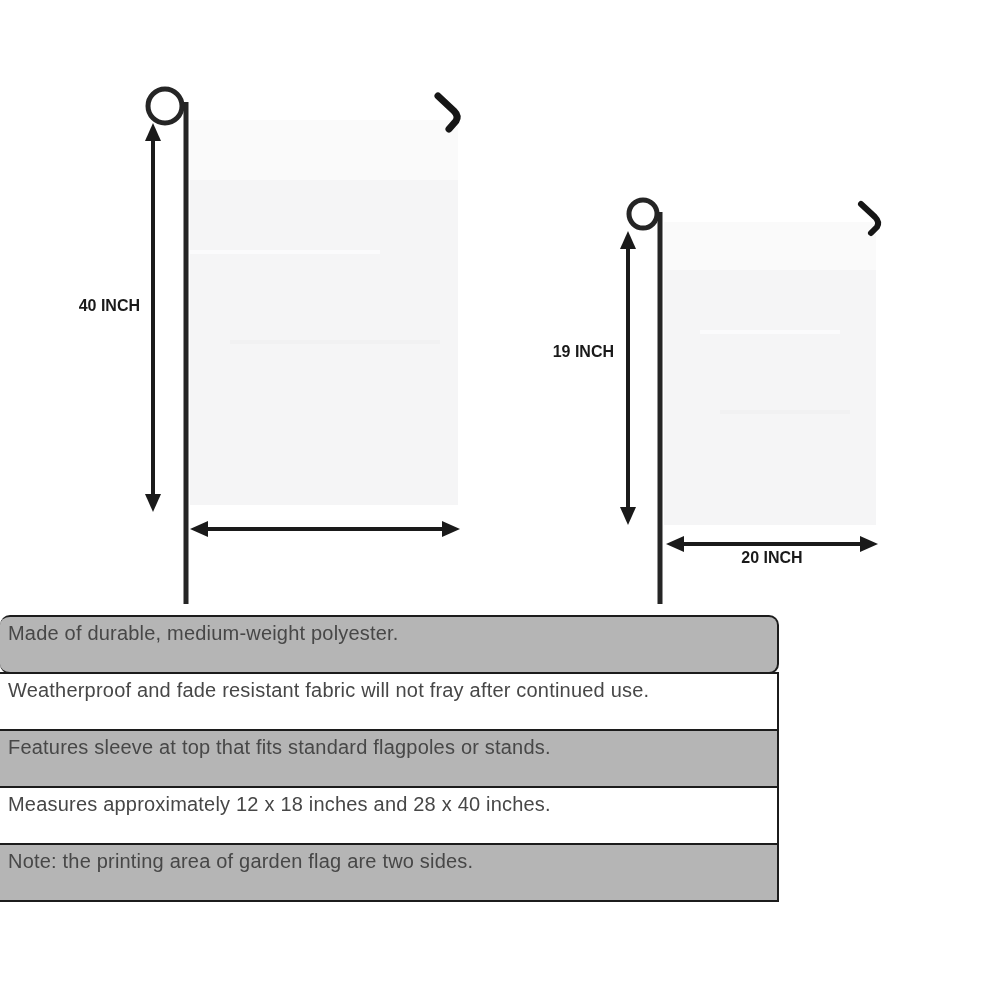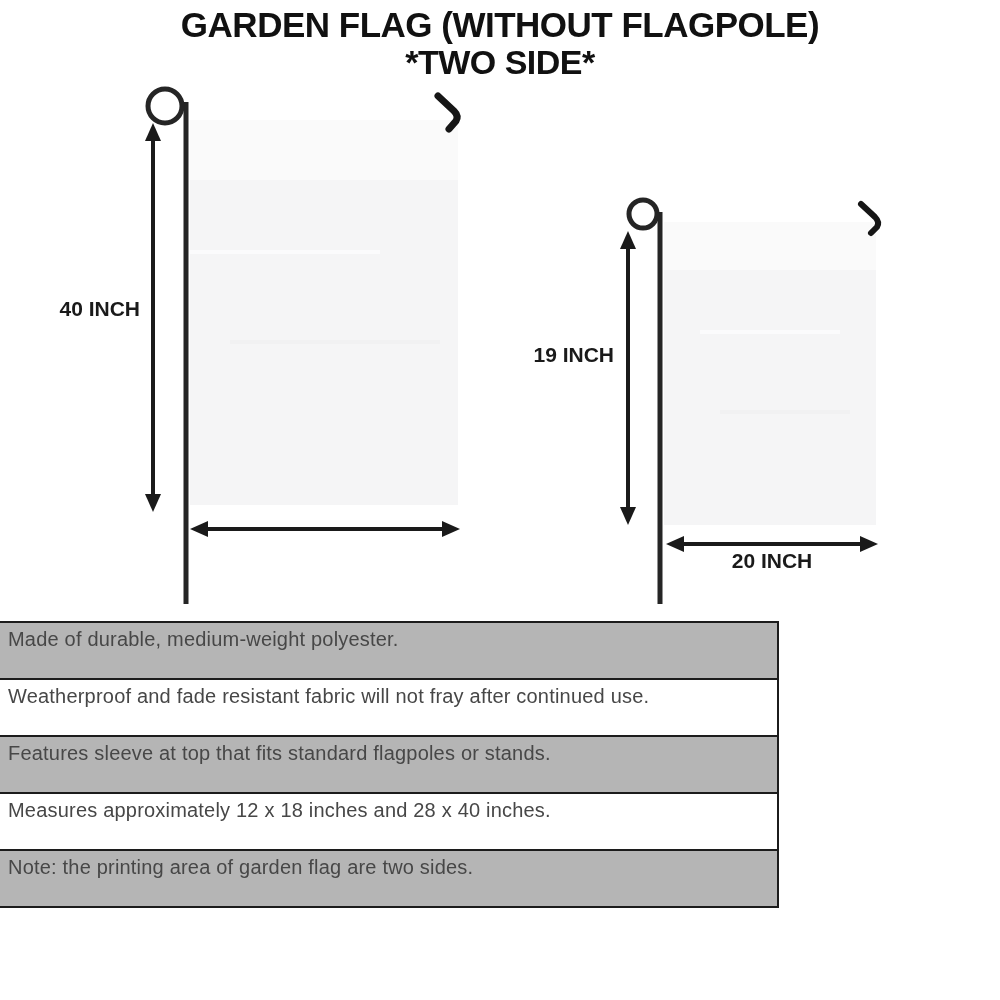--- a/index.html
+++ b/index.html
@@ -9,46 +9,42 @@
   }
   
   .title-wrap{position:absolute;top:6px;left:0;width:1000px;text-align:center;color:#111;}
   .title-line1{font-size:35px;font-weight:bold;letter-spacing:-0.5px;line-height:1.1;}
   .title-line2{font-size:34px;font-weight:bold;letter-spacing:-0.5px;line-height:1.0;}
 
   
   #diagram-svg{position:absolute;top:0;left:0;}
 
   
-  .dim-label{position:absolute;font-size:21px;font-weight:bold;color:#1a1a1a;white-space:nowrap;}
+  .dim-label{position:absolute;font-size:16px;font-weight:bold;color:#1a1a1a;white-space:nowrap;}
   .lbl-40{top:297px;left:36px;width:104px;text-align:right;}
   .lbl-28{top:533px;left:222px;width:200px;text-align:center;}
   .lbl-18{top:343px;left:510px;width:104px;text-align:right;}
   .lbl-12{top:549px;left:672px;width:200px;text-align:center;}
 
   
   .features{position:absolute;top:609px;left:0;width:779px;}
   .feature-row{
     box-sizing:border-box;height:59px;width:779px;
     border:2px solid #1c1c1c;border-left:none;margin-top:-2px;
     padding:5px 8px 0 8px;font-size:20px;color:#474747;letter-spacing:0.2px;
   }
-  .feature-row:first-child{margin-top:12px;}
+  .feature-row:first-child{margin-top:6px;border-radius:10px;}
   .row-gray{background:#b5b5b5;}
   .row-white{background:#ffffff;}
 </style>
 </head>
 <body>
 
 <div id="canvas">
 
-  <div class="title-wrap">
-    <div class="title-line1">GARDEN FLAG (WITHOUT FLAGPOLE)</div>
-    <div class="title-line2">*TWO SIDE*</div>
-  </div>
 
   <svg id="diagram-svg" width="1000" height="1000" viewBox="0 0 1000 1000">
 
     <g>
 
       <rect x="190" y="120" width="268" height="385" fill="#f5f5f6"></rect>
       <rect x="190" y="120" width="268" height="60" fill="#fafafa"></rect>
       <rect x="190" y="250" width="190" height="4" fill="#fbfbfc"></rect>
       <rect x="230" y="340" width="210" height="4" fill="#f1f1f2"></rect>
 

